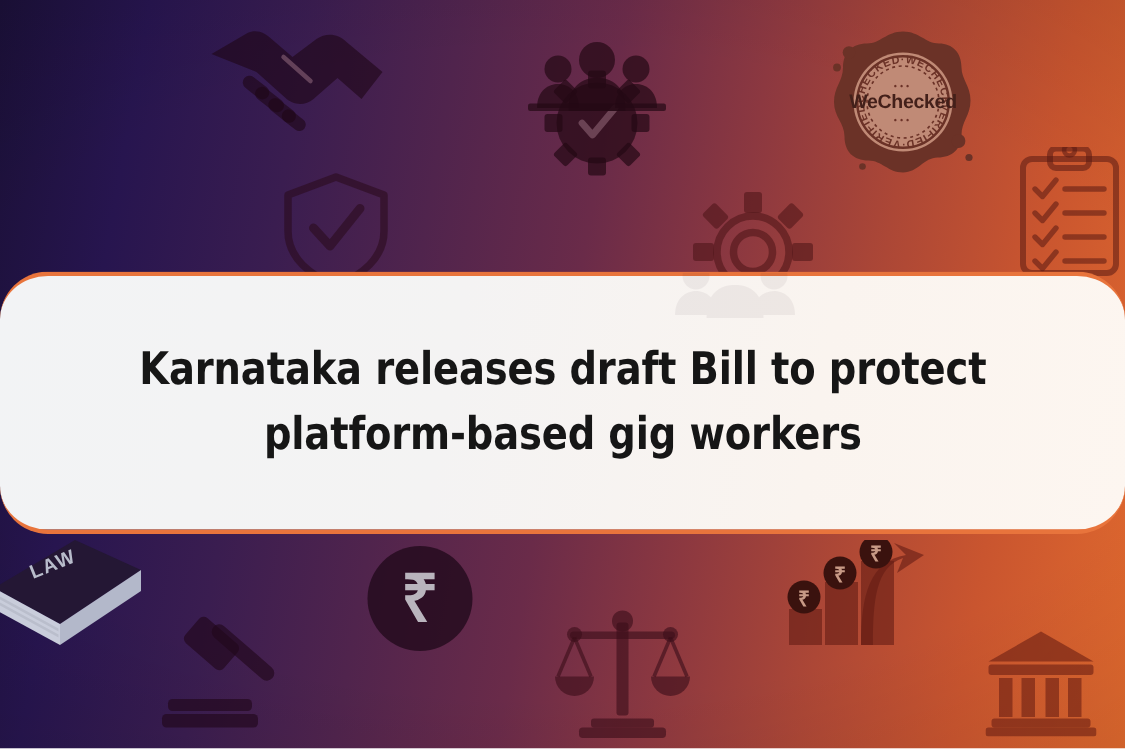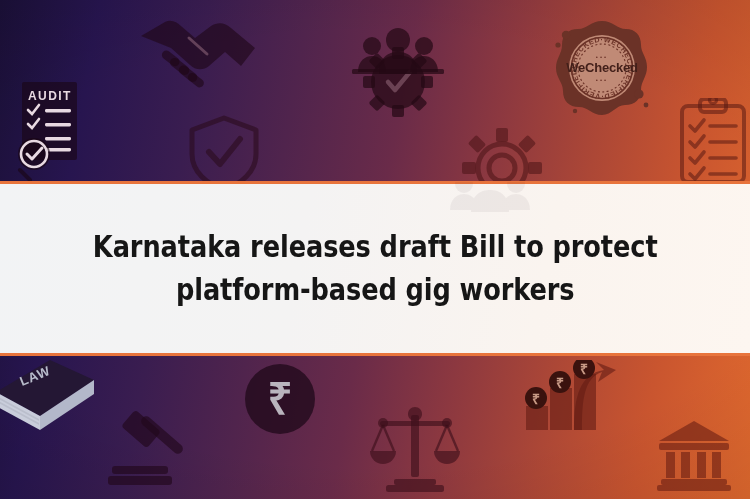--- a/index.html
+++ b/index.html
@@ -57,20 +57,21 @@
     top: 181px;
     height: 175px;
     background: linear-gradient(100deg, #f2f3f5 0%, #f4f3f3 40%, #faf4ef 72%, #fdf6f0 100%);
     border-top: 3px solid #e8743c;
     border-bottom: 3px solid #e8743c;
     box-sizing: border-box;
     display: flex;
     align-items: center;
     justify-content: center;
     z-index: 5;
+    border-radius: 32px;
   }
   .band-ghost {
     position: absolute;
     left: 430px;
     top: -2px;
     width: 120px;
     height: 40px;
     opacity: 0.05;
     color: #2b1524;
     pointer-events: none;
@@ -116,40 +117,20 @@
 </head>
 <body>
 
 <div id="poster">
 
   <div class="bg"></div>
   <div class="bg-vignette"></div>
 
   <div class="icons">
 
-    <div class="ic" style="left:12px; top:78px; width:78px; height:104px;">
-      <svg viewBox="0 0 78 104">
-        <rect x="10" y="4" width="55" height="78" rx="2" fill="currentColor"></rect>
-        <text class="audit-word" x="16" y="22" fill="#e8d9e2">AUDIT</text>
-        <g stroke="#e8d9e2" stroke-width="2.6" fill="none" stroke-linecap="round">
-          <path d="M16 32 l4 4 l7 -9"></path>
-          <path d="M16 46 l4 4 l7 -9"></path>
-        </g>
-        <g fill="#e8d9e2">
-          <rect x="33" y="31" width="26" height="3.4" rx="1.4"></rect>
-          <rect x="33" y="45" width="26" height="3.4" rx="1.4"></rect>
-          <rect x="33" y="59" width="26" height="3.4" rx="1.4"></rect>
-          <rect x="33" y="70" width="26" height="3.4" rx="1.4"></rect>
-        </g>
-        <circle cx="22" cy="76" r="16" fill="currentColor"></circle>
-        <circle cx="22" cy="76" r="13" fill="none" stroke="#e8d9e2" stroke-width="2.6"></circle>
-        <path d="M15 76 l5 5 l10 -11" stroke="#e8d9e2" stroke-width="3" fill="none" stroke-linecap="round" stroke-linejoin="round"></path>
-        <path d="M8 92 l10 10" stroke="currentColor" stroke-width="4" stroke-linecap="round"></path>
-      </svg>
-    </div>
 
     <div class="ic" style="left:137px; top:14px; width:120px; height:82px; color:rgba(30,6,22,0.62);">
       <svg viewBox="0 0 120 82">
         <path d="M4 22 L28 8 C34 5 40 8 44 12 L58 24 L74 12 C80 8 88 8 94 14 L118 34 L104 52 L88 38 L72 52 C66 57 58 56 53 51 L34 34 Z" fill="currentColor"></path>
         <g fill="currentColor">
           <rect x="24" y="40" width="20" height="9" rx="4.5" transform="rotate(38 34 44)"></rect>
           <rect x="32" y="48" width="22" height="9" rx="4.5" transform="rotate(38 43 52)"></rect>
           <rect x="41" y="55" width="21" height="9" rx="4.5" transform="rotate(38 51 59)"></rect>
           <rect x="50" y="62" width="18" height="8.5" rx="4.2" transform="rotate(38 59 66)"></rect>
         </g>

